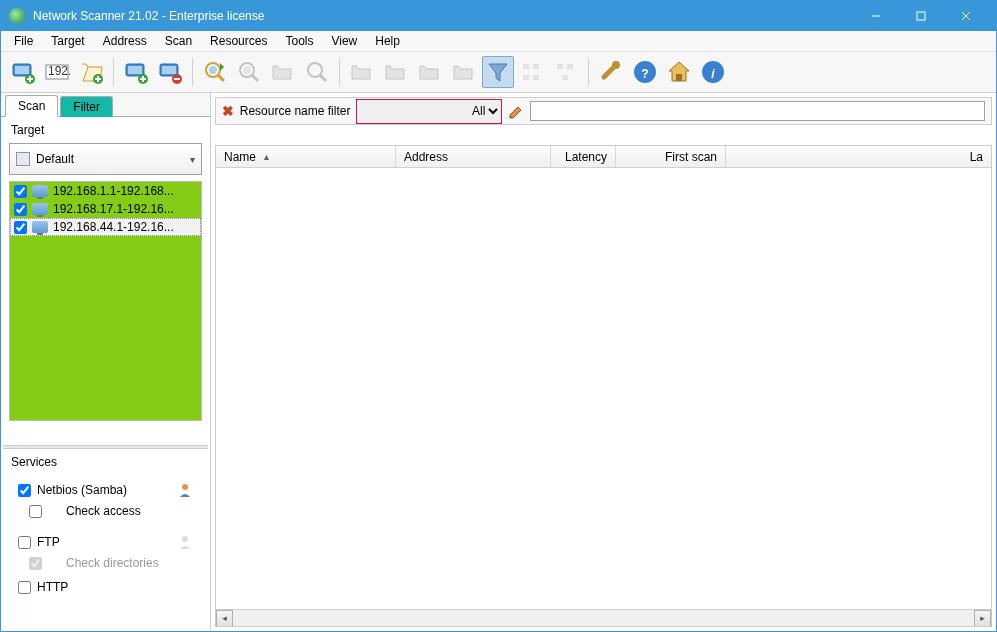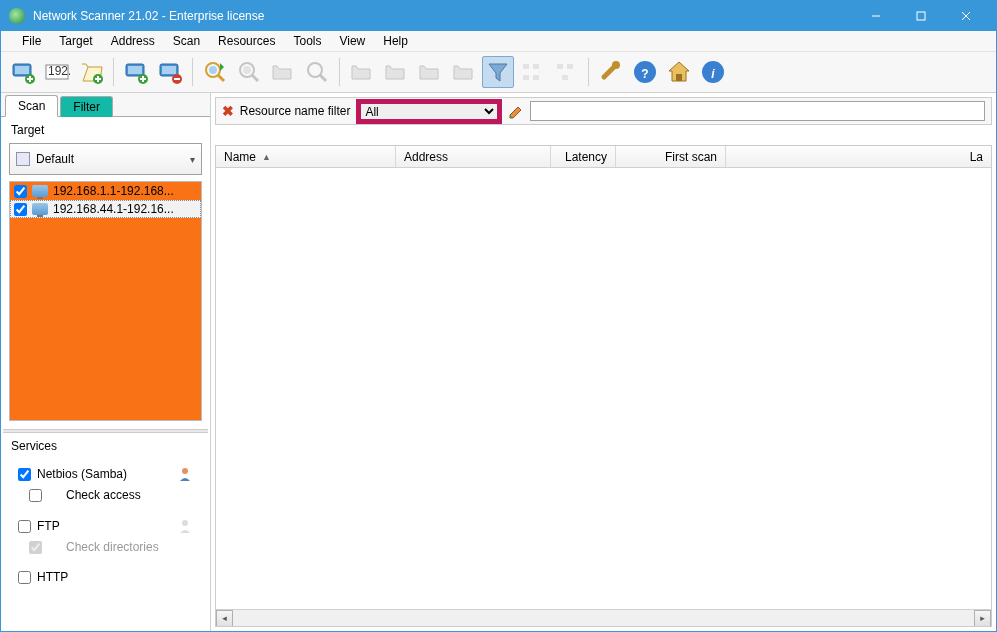--- a/index.html
+++ b/index.html
@@ -6,21 +6,21 @@
 body { background: #fff; width: 997px; height: 632px; border: 1px solid #3897d8; overflow: hidden; }
 
 
 .titlebar { background: #3897d8; height: 30px; display: flex; align-items: center; padding: 0 8px; color: #fff; }
 .titlebar .app-icon { width: 16px; height: 16px; margin-right: 8px; background: radial-gradient(circle at 40% 40%, #9fe8a4, #2a8a3a); border-radius: 50%; position: relative; }
 .titlebar .title { flex: 1; font-size: 12px; }
 .titlebar .win-controls { display: flex; }
 .titlebar .win-btn { width: 45px; height: 30px; display: flex; align-items: center; justify-content: center; color: #fff; cursor: pointer; }
 
 
-.menubar { background: #f7f7f7; height: 21px; display: flex; align-items: center; padding: 0 12px; border-bottom: 1px solid #e3e3e3; }
+.menubar { background: #f7f7f7; height: 21px; display: flex; align-items: center; padding: 0 4px; border-bottom: 1px solid #e3e3e3; }
 .menubar .menu-item { padding: 2px 9px; cursor: default; }
 
 
 .toolbar { background: #f7f7f7; height: 41px; display: flex; align-items: center; padding: 3px 6px; border-bottom: 1px solid #d0d0d0; gap: 2px; }
 .toolbar .tbtn { width: 32px; height: 32px; display: flex; align-items: center; justify-content: center; border: 1px solid transparent; border-radius: 2px; cursor: pointer; position: relative; }
 .toolbar .tbtn.disabled { opacity: 0.45; pointer-events: none; }
 .toolbar .tbtn.active { background: #c5dbf0; border-color: #7da9d4; }
 .toolbar .sep { width: 1px; height: 28px; background: #d0d0d0; margin: 0 4px; }
 
 
@@ -32,21 +32,21 @@
 .tab { padding: 3px 12px; border: 1px solid #aaa; border-bottom: none; background: #14b8a6; margin-right: 2px; border-radius: 3px 3px 0 0; cursor: pointer; position: relative; top: 1px; }
 .tab.active { background: #fff; border-bottom: 1px solid #fff; }
 
 
 .section-header { padding: 6px 10px 4px; }
 .target-dropdown { margin: 2px 8px 6px; height: 32px; border: 1px solid #a0a0a0; background: linear-gradient(#fff, #f0f0f0); display: flex; align-items: center; padding: 0 6px; cursor: pointer; }
 .target-dropdown .dd-icon { width: 14px; height: 14px; background: #e8e8f4; border: 1px solid #9090b0; margin-right: 6px; }
 .target-dropdown .dd-text { flex: 1; }
 .target-dropdown .dd-arrow { font-size: 10px; color: #555; }
 
-.target-list { border: 1px solid #bbb; margin: 0 8px 8px; height: 240px; background: #f97316; overflow-y: auto; }
+.target-list { border: 1px solid #bbb; margin: 0 8px 24px; height: 240px; background: #84cc16; overflow-y: auto; }
 .target-row { display: flex; align-items: center; padding: 2px 4px; gap: 5px; cursor: default; }
 .target-row input[type=checkbox] { width: 13px; height: 13px; }
 .target-row .dev-icon { width: 16px; height: 12px; background: linear-gradient(#9bc5e8, #5a9cd4); border-radius: 2px; position: relative; }
 .target-row .dev-icon::after { content: ""; position: absolute; bottom: -2px; left: 5px; width: 6px; height: 2px; background: #777; }
 .target-row.selected { background: #f2f2f2; border: 1px dotted #888; padding: 1px 3px; }
 .target-row .label { white-space: nowrap; overflow: hidden; text-overflow: ellipsis; flex: 1; }
 
 
 .hdiv { height: 4px; background: #e8e8e8; border-top: 1px solid #ccc; border-bottom: 1px solid #ccc; margin: 0 2px; cursor: row-resize; }
 
@@ -58,21 +58,21 @@
 .svc-sub { padding-left: 18px; gap: 24px; }
 .svc-row.disabled { color: #999; }
 
 
 .right-panel { flex: 1; display: flex; flex-direction: column; }
 
 
 .filterbar { height: 28px; background: #f7f7f7; border-bottom: 1px solid #d0d0d0; display: flex; align-items: center; padding: 0 6px; gap: 6px; margin: 4px; border: 1px solid #ccc; }
 .filterbar .x-icon { color: #d04020; font-weight: bold; cursor: pointer; font-size: 14px; }
 .filterbar .filter-label { }
-.filterbar select { height: 25px; width: 146px; border: 5px solid #be185d; font-size: 12px; }
+.filterbar select { height: 25px; width: 146px; border: 1px solid #be185d; font-size: 12px; text-align: right; }
 .filterbar .edit-icon { width: 16px; height: 16px; cursor: pointer; }
 .filterbar input.filter-text { flex: 1; height: 20px; border: 1px solid #a0a0a0; padding: 0 4px; }
 
 
 .results { flex: 1; border: 1px solid #ccc; margin: 16px 4px 4px; display: flex; flex-direction: column; background: #fff; overflow: hidden; }
 .results-header { display: flex; background: linear-gradient(#fdfdfd, #f0f0f0); border-bottom: 1px solid #d0d0d0; height: 22px; }
 .results-header .col { border-right: 1px solid #d8d8d8; padding: 3px 8px; display: flex; align-items: center; white-space: nowrap; }
 .results-header .col .sort { margin-left: 6px; font-size: 9px; color: #666; }
 .results-body { flex: 1; }
 .hscroll { height: 17px; background: #f0f0f0; border-top: 1px solid #d0d0d0; display: flex; align-items: center; }
@@ -268,20 +268,25 @@
     <div class="target-dropdown">
       <div class="dd-icon"></div>
       <div class="dd-text">Default</div>
       <div class="dd-arrow">▾</div>
     </div>
     <div class="target-list">
       <div class="target-row">
         <input type="checkbox" checked="" style="">
         <div class="dev-icon"></div>
         <div class="label">192.168.1.1-192.168...</div>
+      </div>
+      <div class="target-row">
+        <input type="checkbox" checked="" style="">
+        <div class="dev-icon"></div>
+        <div class="label">192.168.17.1-192.16...</div>
       </div>
       <div class="target-row selected">
         <input type="checkbox" checked="" style="">
         <div class="dev-icon"></div>
         <div class="label">192.168.44.1-192.16...</div>
       </div>
     </div>
     <div class="hdiv"></div>
     <div class="section-header">Services</div>
     <div class="services">
@@ -306,21 +311,21 @@
             <svg width="16" height="16">
               <circle cx="8" cy="5" r="3" fill="#aaa"></circle>
               <path d="M3 15 Q8 9 13 15" fill="#aaa"></path>
             </svg>
           </span>
       </div>
       <div class="svc-row svc-sub disabled">
         <input type="checkbox" checked="" disabled="" style="">
         <span>Check directories</span>
       </div>
-      <div class="svc-row" style="margin-top:10px">
+      <div class="svc-row" style="margin-top:4px">
         <input type="checkbox" style="">
         <span>HTTP</span>
       </div>
     </div>
   </div>
 
   <div class="right-panel">
     <div class="filterbar">
       <span class="x-icon">✖</span>
       <span class="filter-label">Resource name filter</span>

